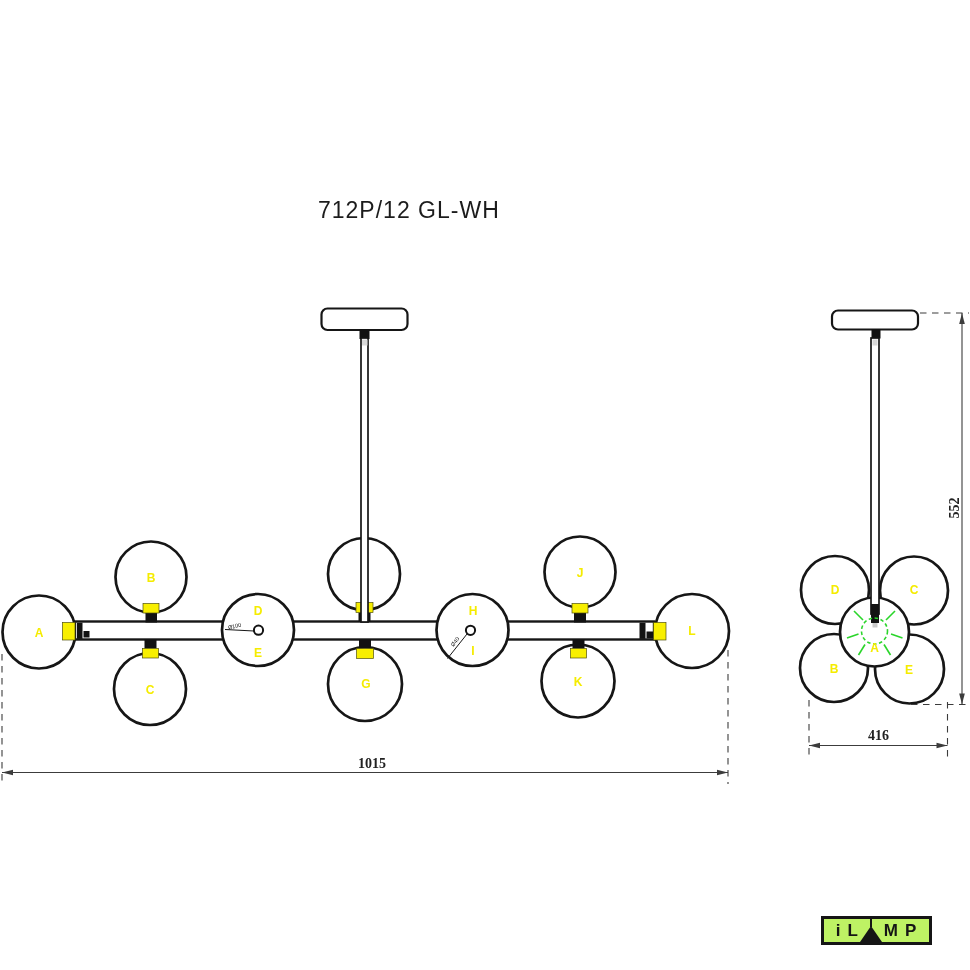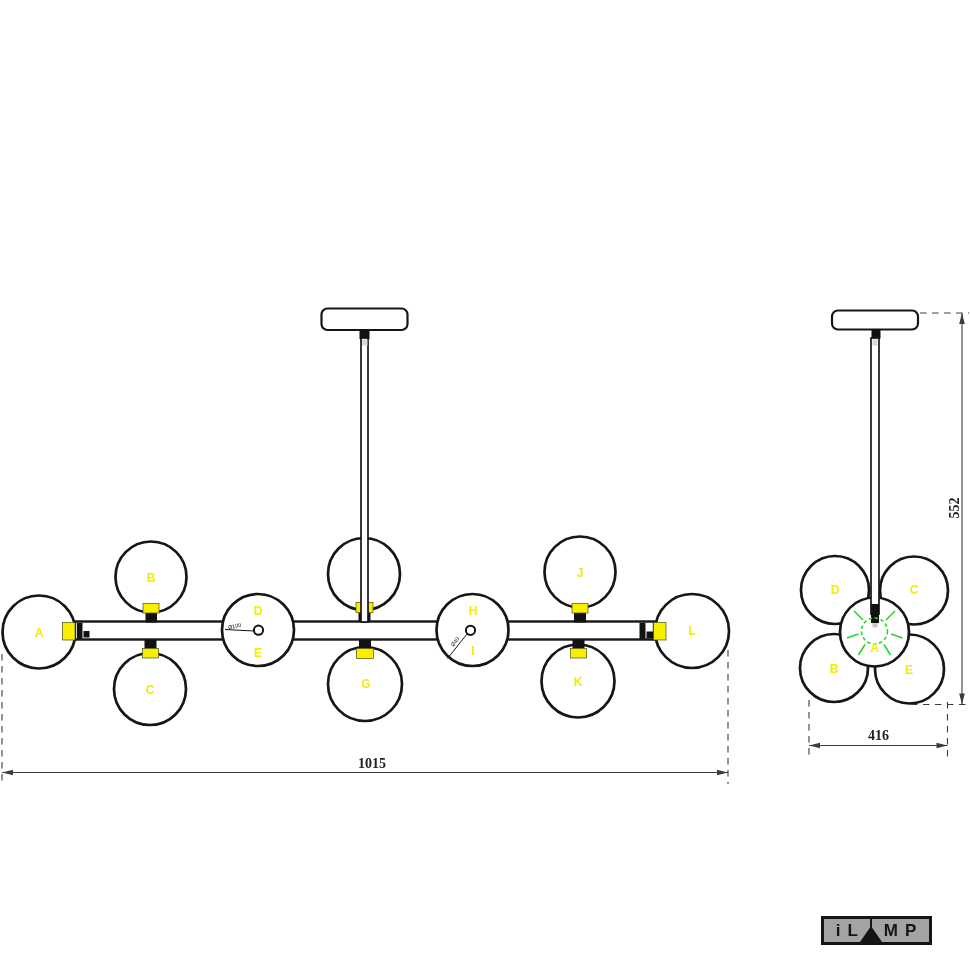--- a/index.html
+++ b/index.html
@@ -28,34 +28,35 @@
   .dimtxt{font-family:"Liberation Serif",serif;font-weight:bold;font-size:14px;
           fill:#222;text-anchor:middle;}
   .tinytxt{font-family:"Liberation Sans",sans-serif;font-size:5.5px;fill:#111;
            text-anchor:middle;}
   .grncirc{fill:none;stroke-width:1.6;stroke-dasharray:3.5 2.6;}
   .ray{fill:none;stroke-width:1.6;}
 
   
   .logo{position:absolute;left:821px;top:916px;width:105px;height:23px;
         border:3px solid #151515;display:flex;align-items:center;justify-content:center;
-        font-weight:bold;font-size:17px;color:#151515;background:#a3a3a3;}
+        font-weight:bold;font-size:17px;color:#151515;background:#bef264;}
   .logo .txt{letter-spacing:7px;line-height:1;}
   .logo .txt.left{margin-left:6px;}
   .lamp-mark{position:relative;width:22px;height:23px;margin-left:-5px;margin-right:2px;}
   .cord{position:absolute;left:10px;top:0;width:2px;height:8px;background:#151515;}
   .tri{position:absolute;left:0;top:7px;width:0;height:0;
        border-left:11px solid transparent;border-right:11px solid transparent;
        border-bottom:16px solid #151515;}
 </style>
 </head>
 <body>
 
 <div class="page">
 
+  <div class="title">712P/12 GL-WH</div>
 
   <svg class="draw" width="970" height="970" viewBox="0 0 970 970">
 
     <g>
 
       <circle class="g" cx="39" cy="632" r="36.5"></circle>
       <circle class="g" cx="151" cy="577" r="35.5"></circle>
       <circle class="g" cx="150" cy="689" r="36"></circle>
       <circle class="g" cx="364" cy="574" r="36"></circle>
       <circle class="g" cx="365" cy="684" r="37"></circle>

